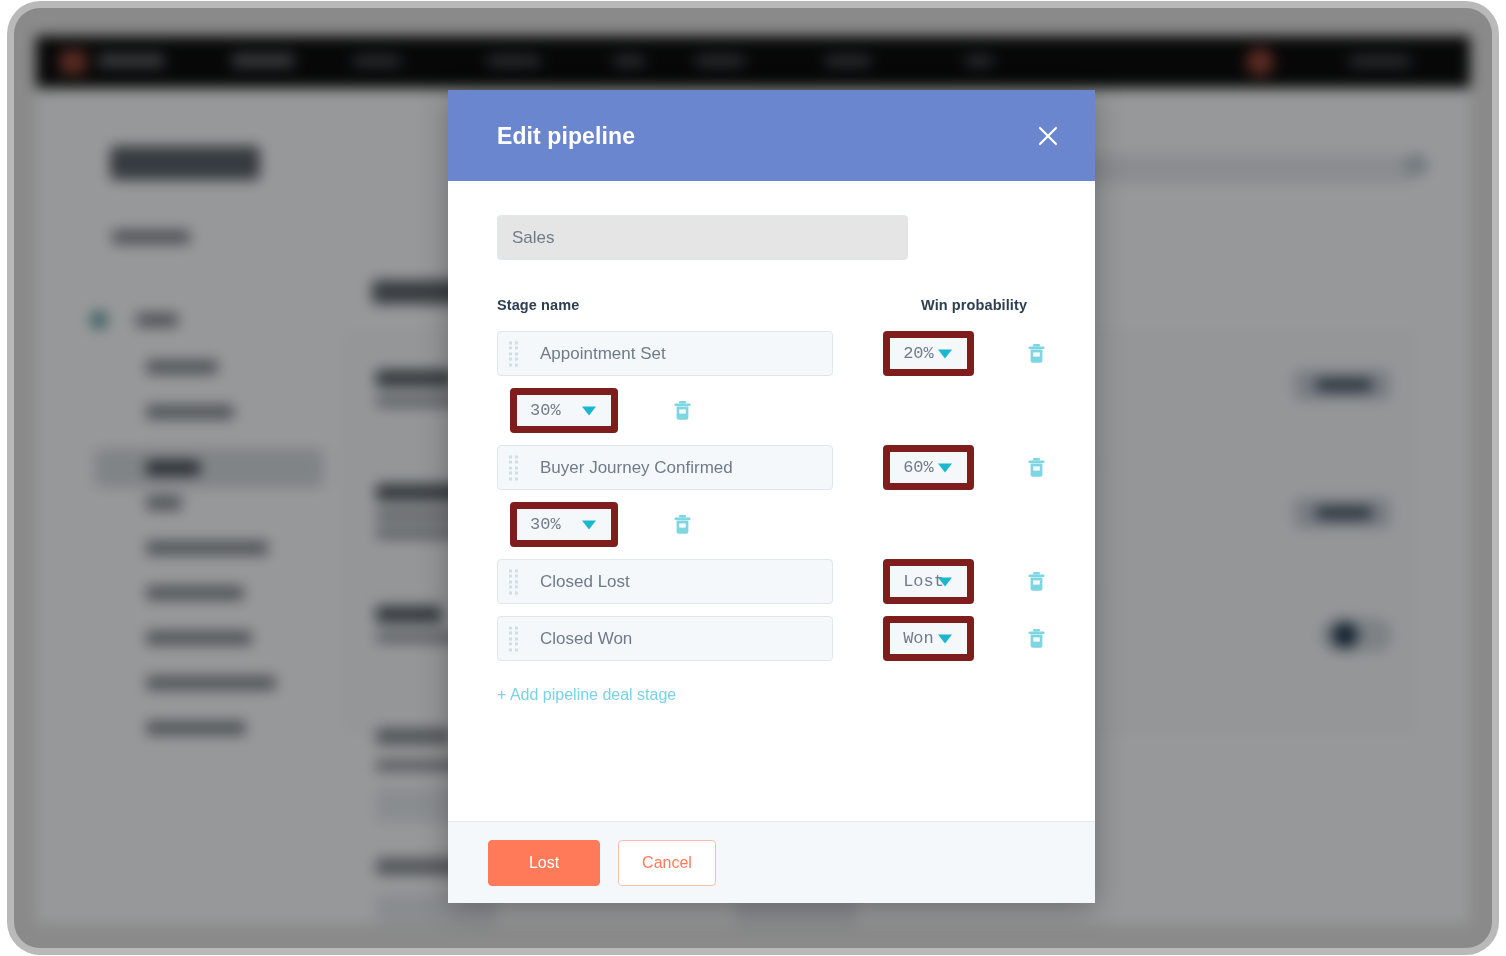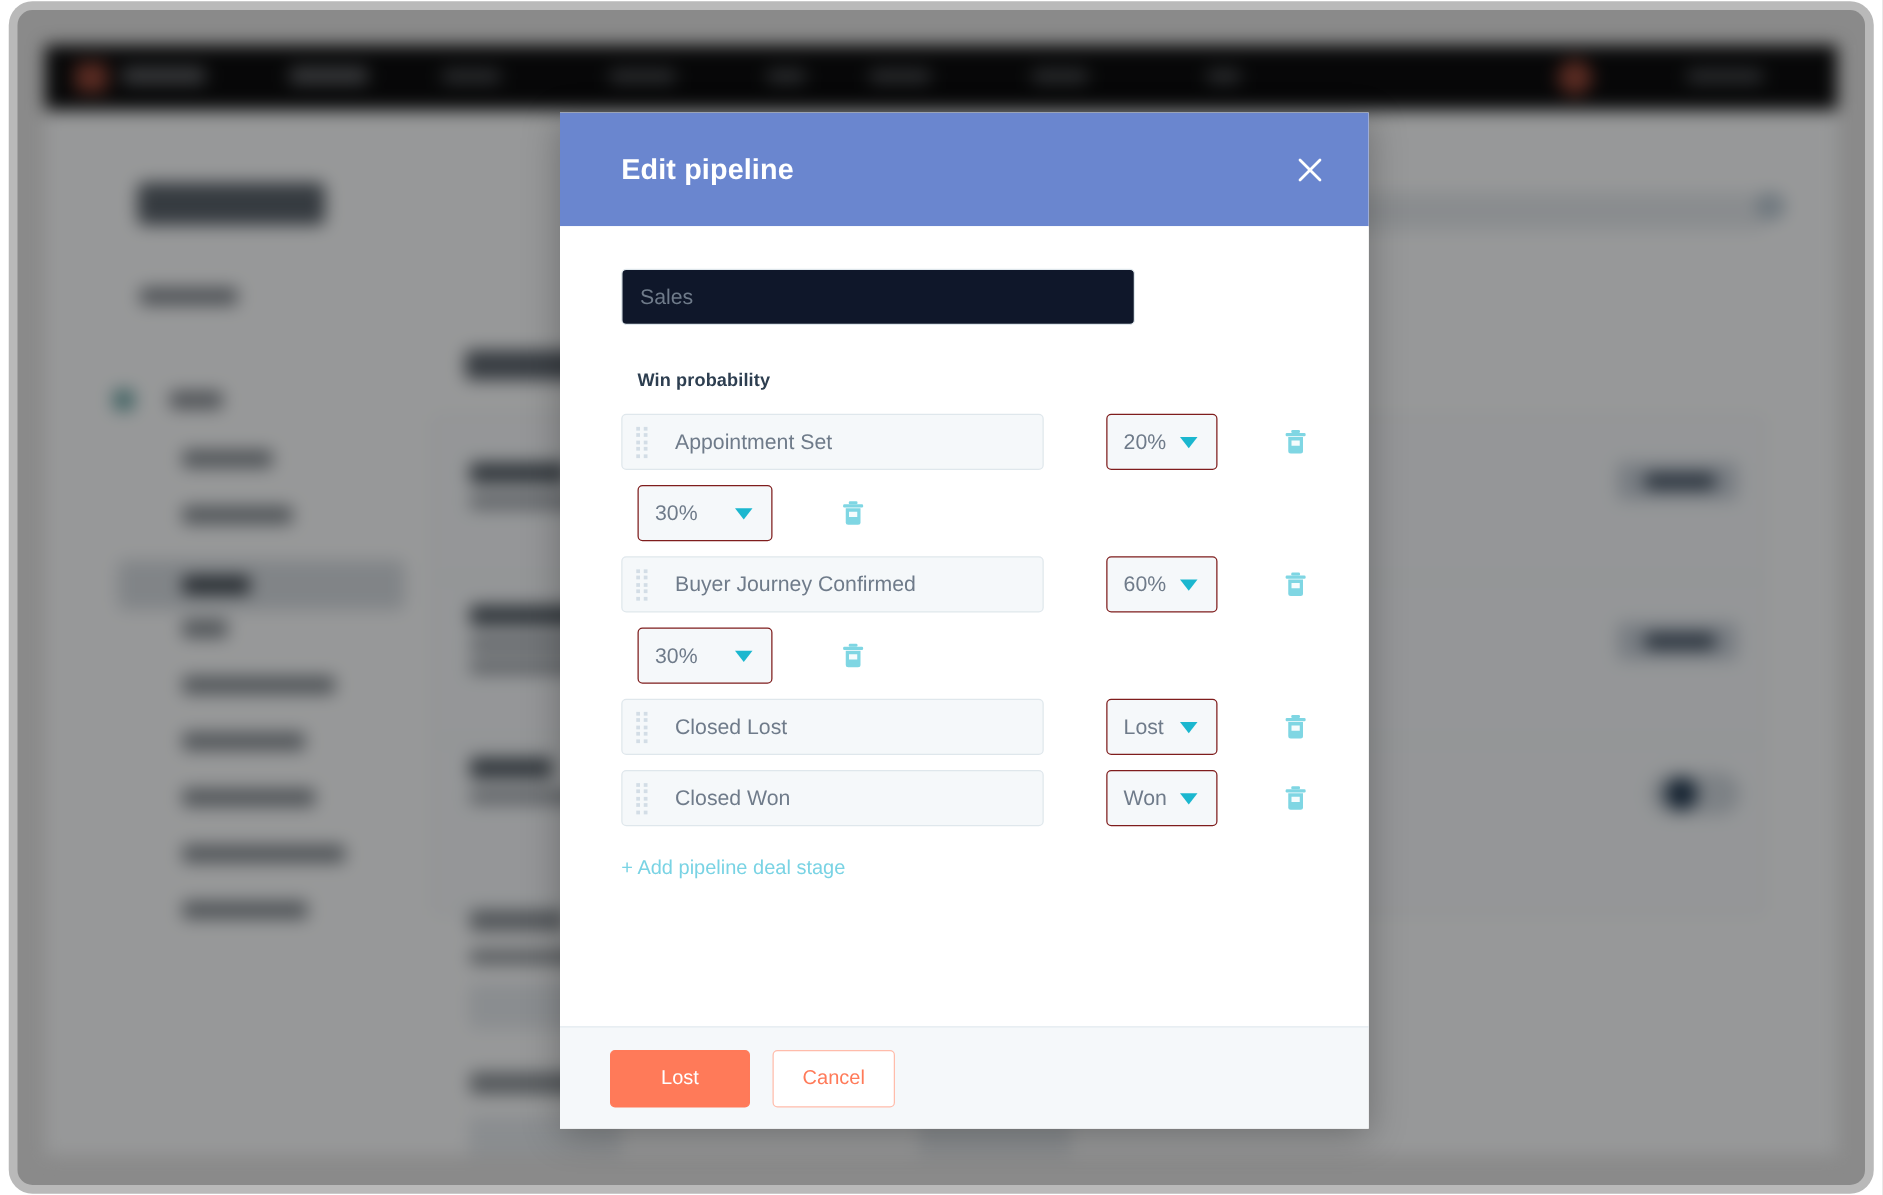--- a/index.html
+++ b/index.html
@@ -19,21 +19,21 @@
     height: 956px;
     background: #ffffff;
   }
 
   #frame {
     position: absolute;
     left: 14px;
     top: 8px;
     width: 1478px;
     height: 940px;
-    border-radius: 12px;
+    border-radius: 26px;
     background: #8a8a8a;
     box-shadow: 0 0 0 7px #b9b9b9;
     overflow: hidden;
   }
 
   
   #app {
     position: absolute;
     left: 22px;
     top: 28px;
@@ -208,21 +208,21 @@
     font-size: 14.5px;
     font-weight: bold;
     color: #2d3e50;
     letter-spacing: .1px;
     margin-bottom: 9px;
   }
 
   .text-input {
     width: 411px;
     height: 45px;
-    background: #0f172a;
+    background: #e5e5e5;
     border: 1px solid #dfe7ec;
     border-radius: 4px;
     padding: 0 14px;
     font-family: "Liberation Sans", sans-serif;
     font-size: 17px;
     color: #6f7b8a;
     outline: none;
   }
   .text-input::placeholder { color: #9aa7b5; }
 
@@ -276,25 +276,26 @@
     width: 3px; height: 3px;
     background: #d3dde6;
   }
 
   .prob-select {
     position: relative;
     width: 108px;
     height: 45px;
     margin-left: 13px;
     background: #f5f8fa;
-    border: 1px solid #7f1d1d;
+    border: 7px solid #7f1d1d;
     border-radius: 4px;
     display: flex;
     align-items: center;
     cursor: pointer;
+    font-family: Liberation Mono, monospace;
   }
   .prob-value {
     font-size: 17px;
     color: #6f7b8a;
     padding-left: 13px;
   }
   .caret {
     position: absolute;
     right: 15px;
     top: 50%;
@@ -434,20 +435,21 @@
             <line x1="19" y1="3" x2="3" y2="19" stroke="#ffffff" stroke-width="2.2" stroke-linecap="round"></line>
           </svg>
         </div>
       </div>
 
       <div id="modal-body">
 
         <input class="text-input" id="pipeline-name-input" type="text" value="Sales" style="">
 
         <div id="stage-head">
+          <div class="field-label col-stage">Stage name</div>
           <div class="field-label col-prob">Win probability</div>
         </div>
 
         <div id="stage-list">
             <div class="stage-row">
               <div class="stage-input-wrap"><span class="drag-handle">
                   <i></i>
                   <i></i>
                   <i></i>
                   <i></i>

